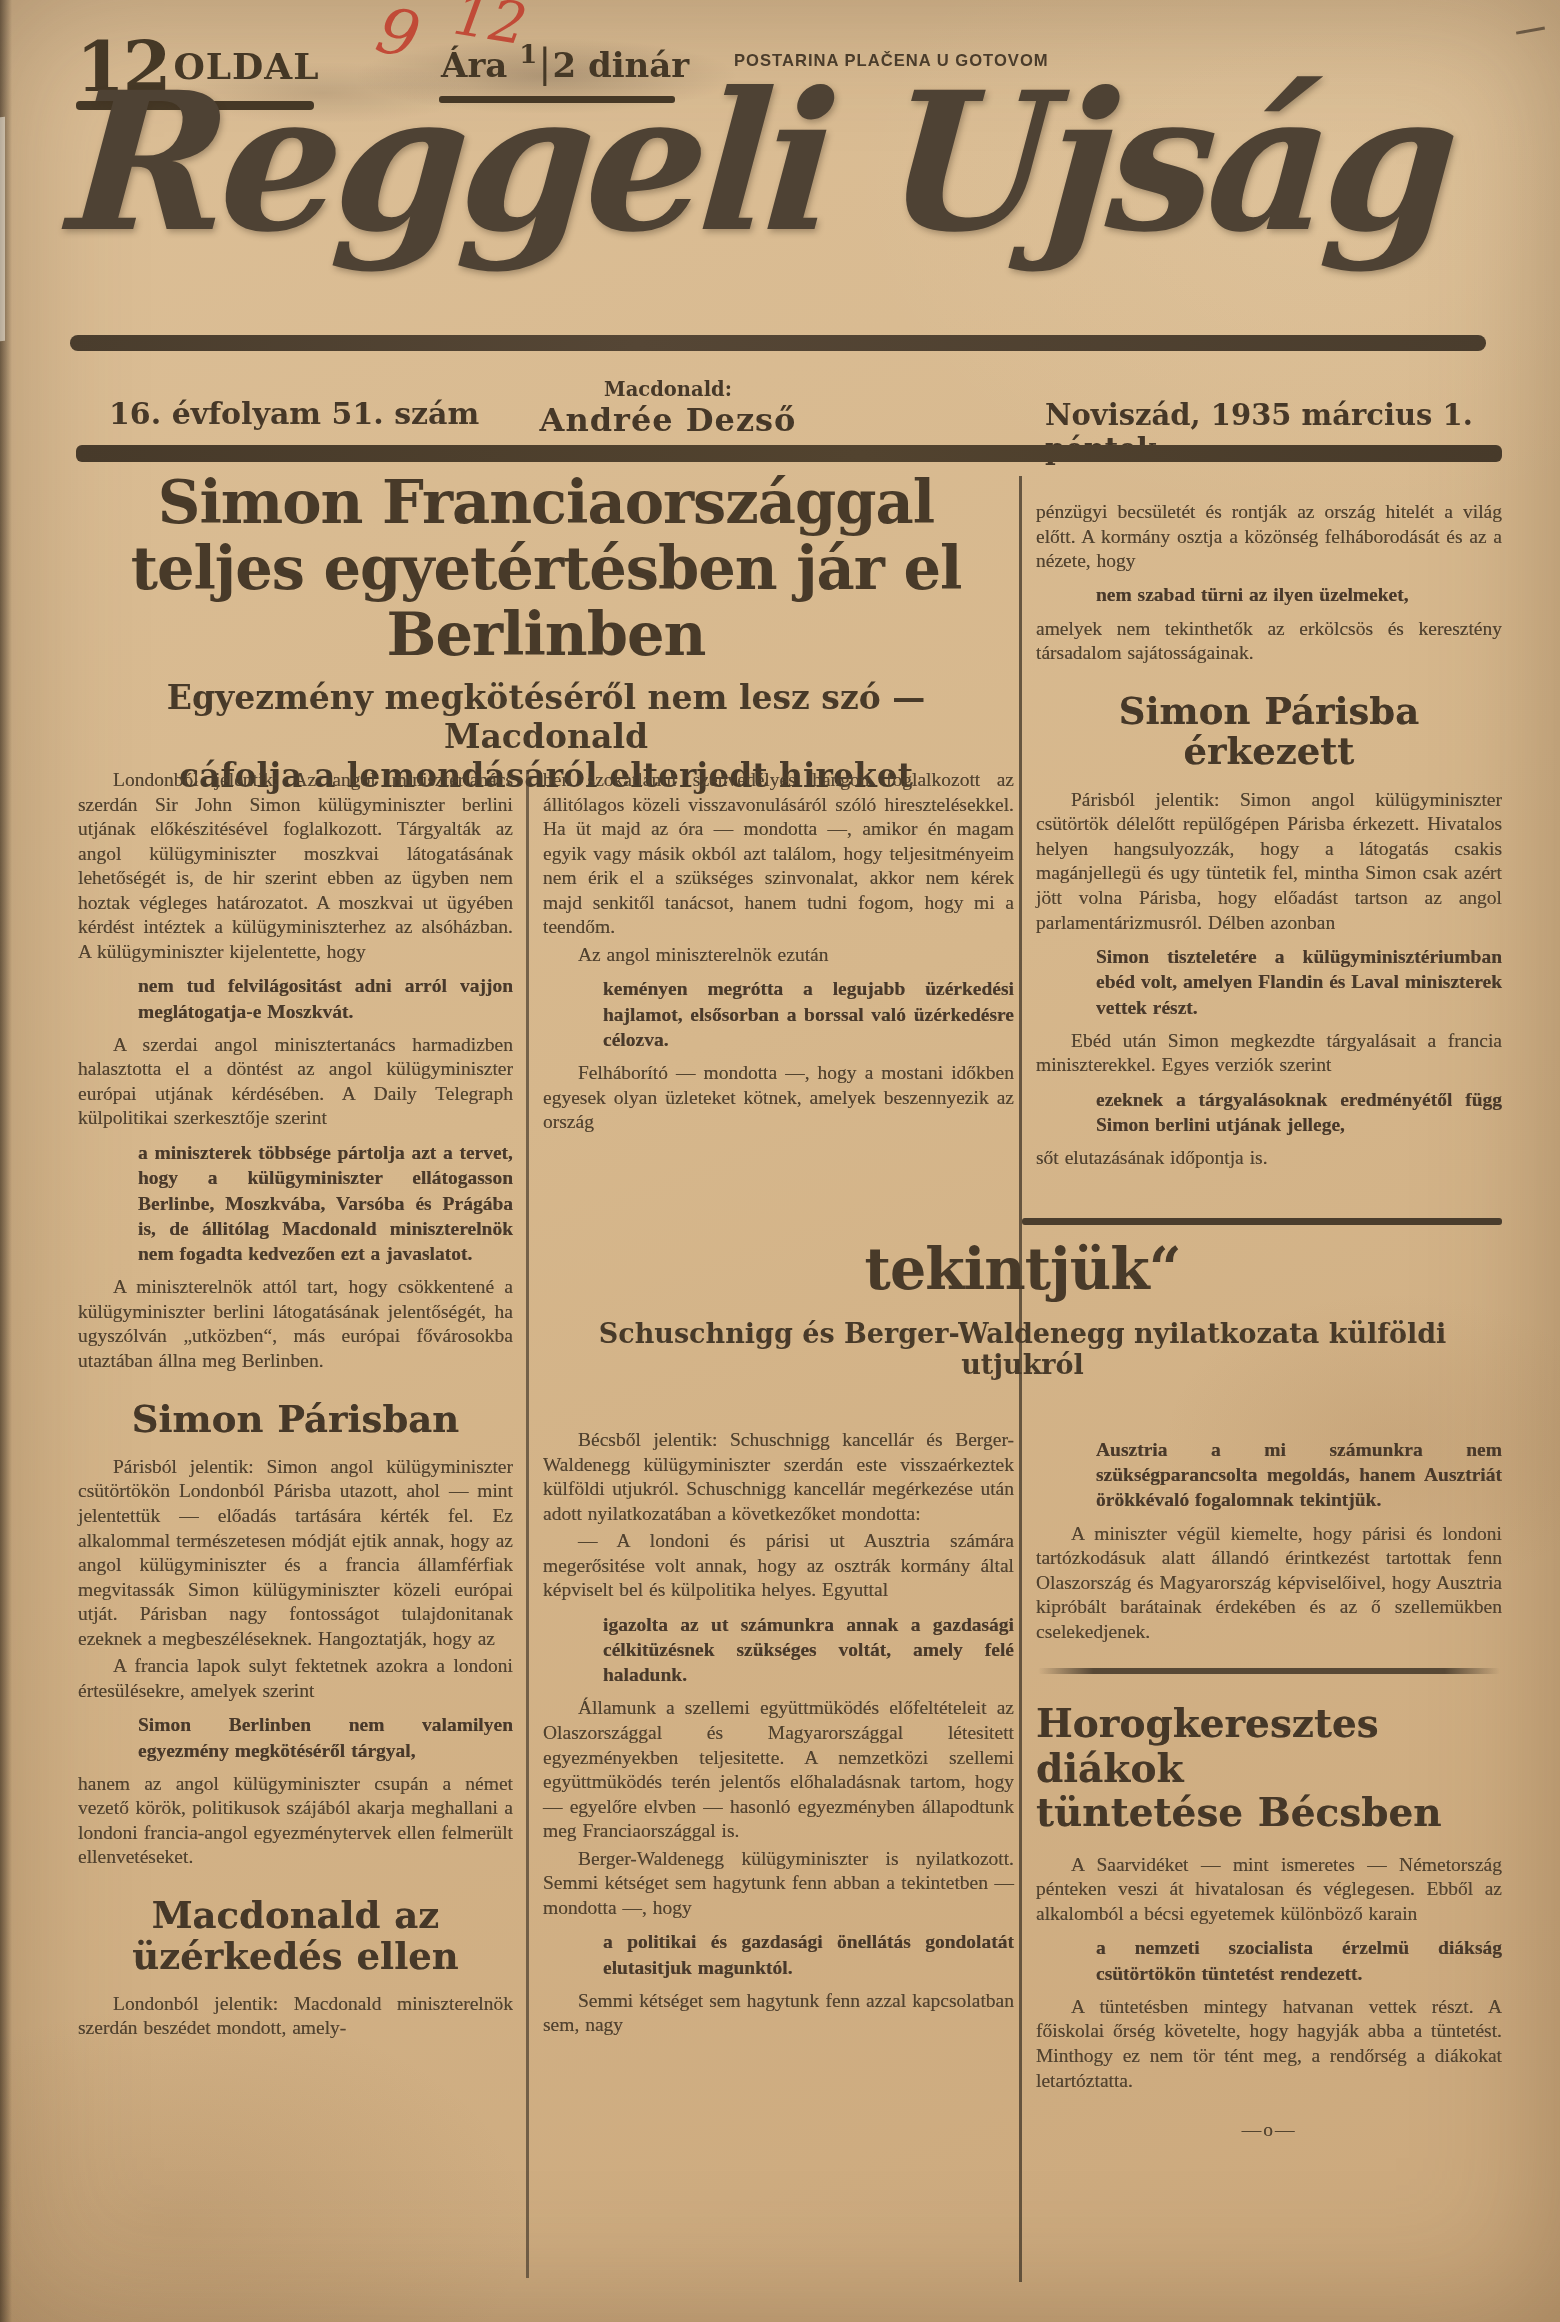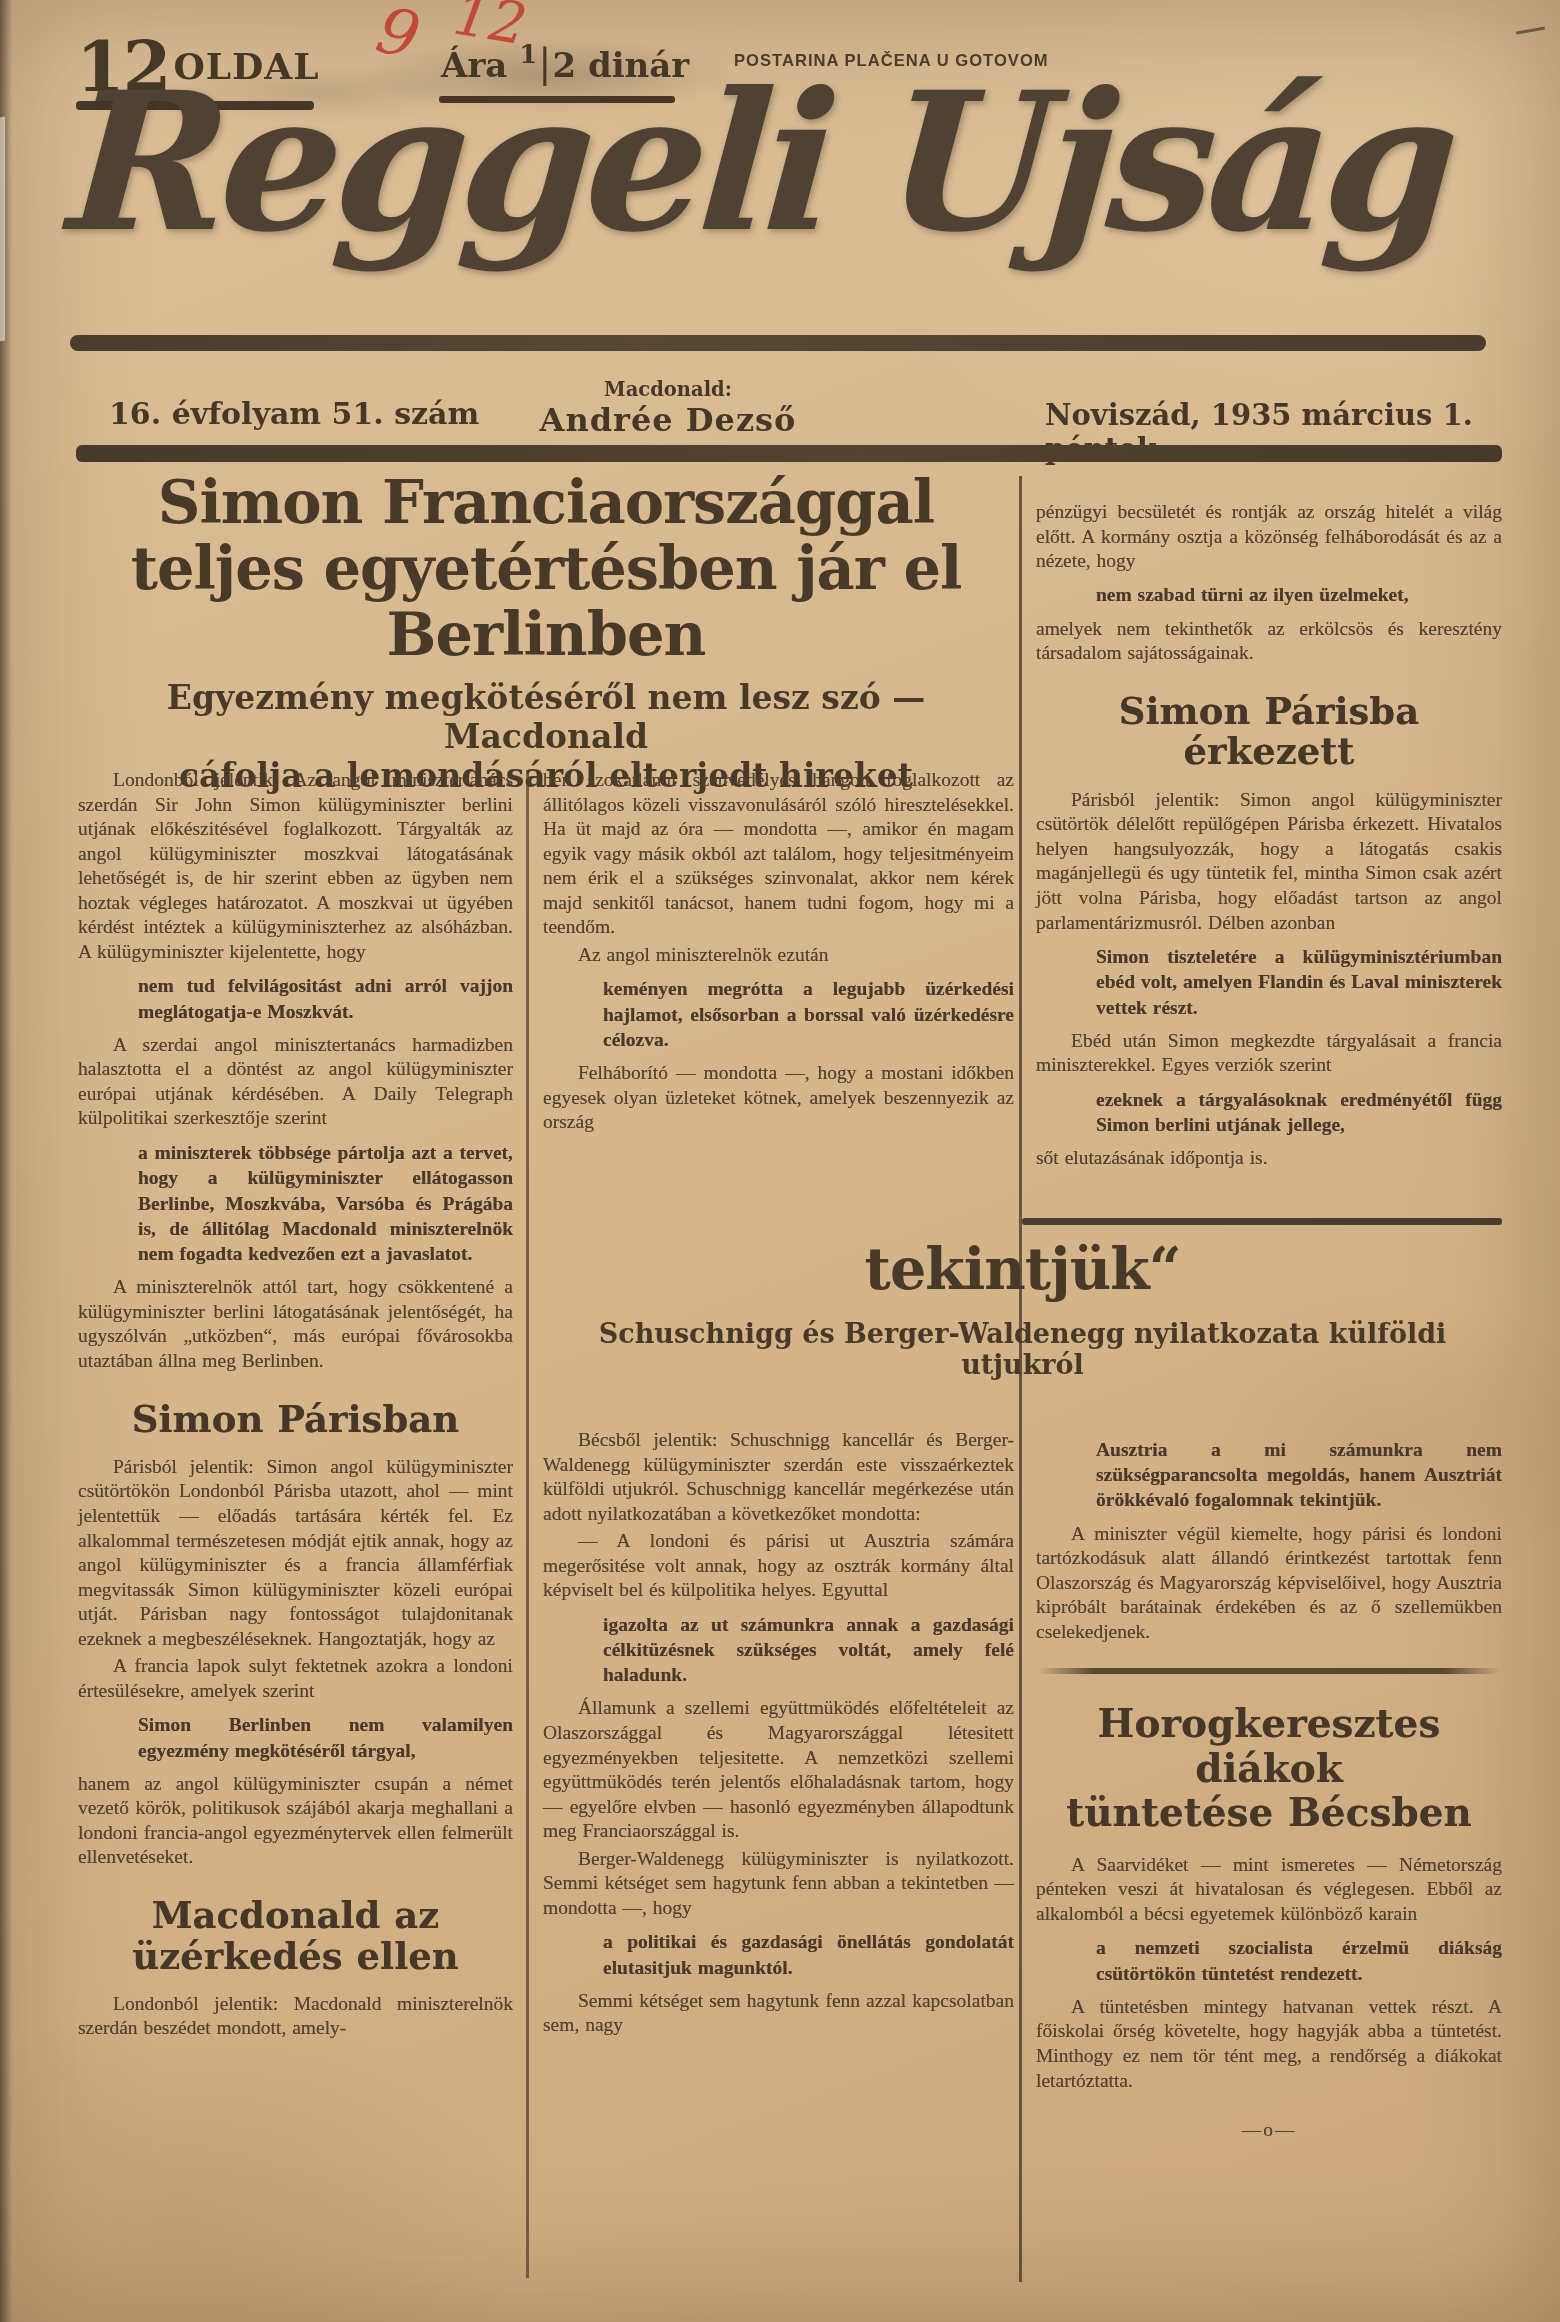--- a/index.html
+++ b/index.html
@@ -71,21 +71,21 @@
   #right-lower{left:1036px;top:1428px;width:466px;}
 
   .para{margin:0 0 2.9px;}
   .para.normal{text-indent:35px;}
   .para.cont{text-indent:0;}
   .para.inset{font-weight:700;margin:8.8px 0 8.8px 60px;text-indent:0;line-height:1.3;color:#49392a;}
   .para.heading{font-family:"DejaVu Serif",serif;font-weight:700;font-size:37px;line-height:1.1;
     text-align:center;text-indent:0;margin:25px 0 15.6px;color:#463828;letter-spacing:0px;}
   .para.endmark{text-align:center;text-indent:0;margin-top:25px;letter-spacing:2px;}
 
-  .a3-headline{font-family:"DejaVu Serif",serif;font-size:39px;font-weight:700;text-align:center;
+  .a3-headline{font-family:"DejaVu Serif",serif;font-size:39px;font-weight:700;text-align:left;
     line-height:1.15;margin:3.9px 0 17.6px;color:#463828;}
   .taper-rule{height:5.9px;margin:23.4px 2px 27px;border-radius:2.9px;
     background:linear-gradient(90deg, rgba(74,61,45,0) 0%, rgba(74,61,45,0.9) 12%, rgba(74,61,45,0.9) 88%, rgba(74,61,45,0) 100%);}
 
   
   #vrule1{position:absolute;left:526px;top:770px;width:2.9px;height:1508px;background:rgba(74,61,45,0.7);}
   #vrule2{position:absolute;left:1019px;top:476px;width:2.9px;height:1806px;background:rgba(74,61,45,0.8);}
   #hrule-right{position:absolute;left:1022px;top:1218px;width:480px;height:6.8px;background:#4a3d2d;border-radius:2.9px;}
 </style>
 </head>

